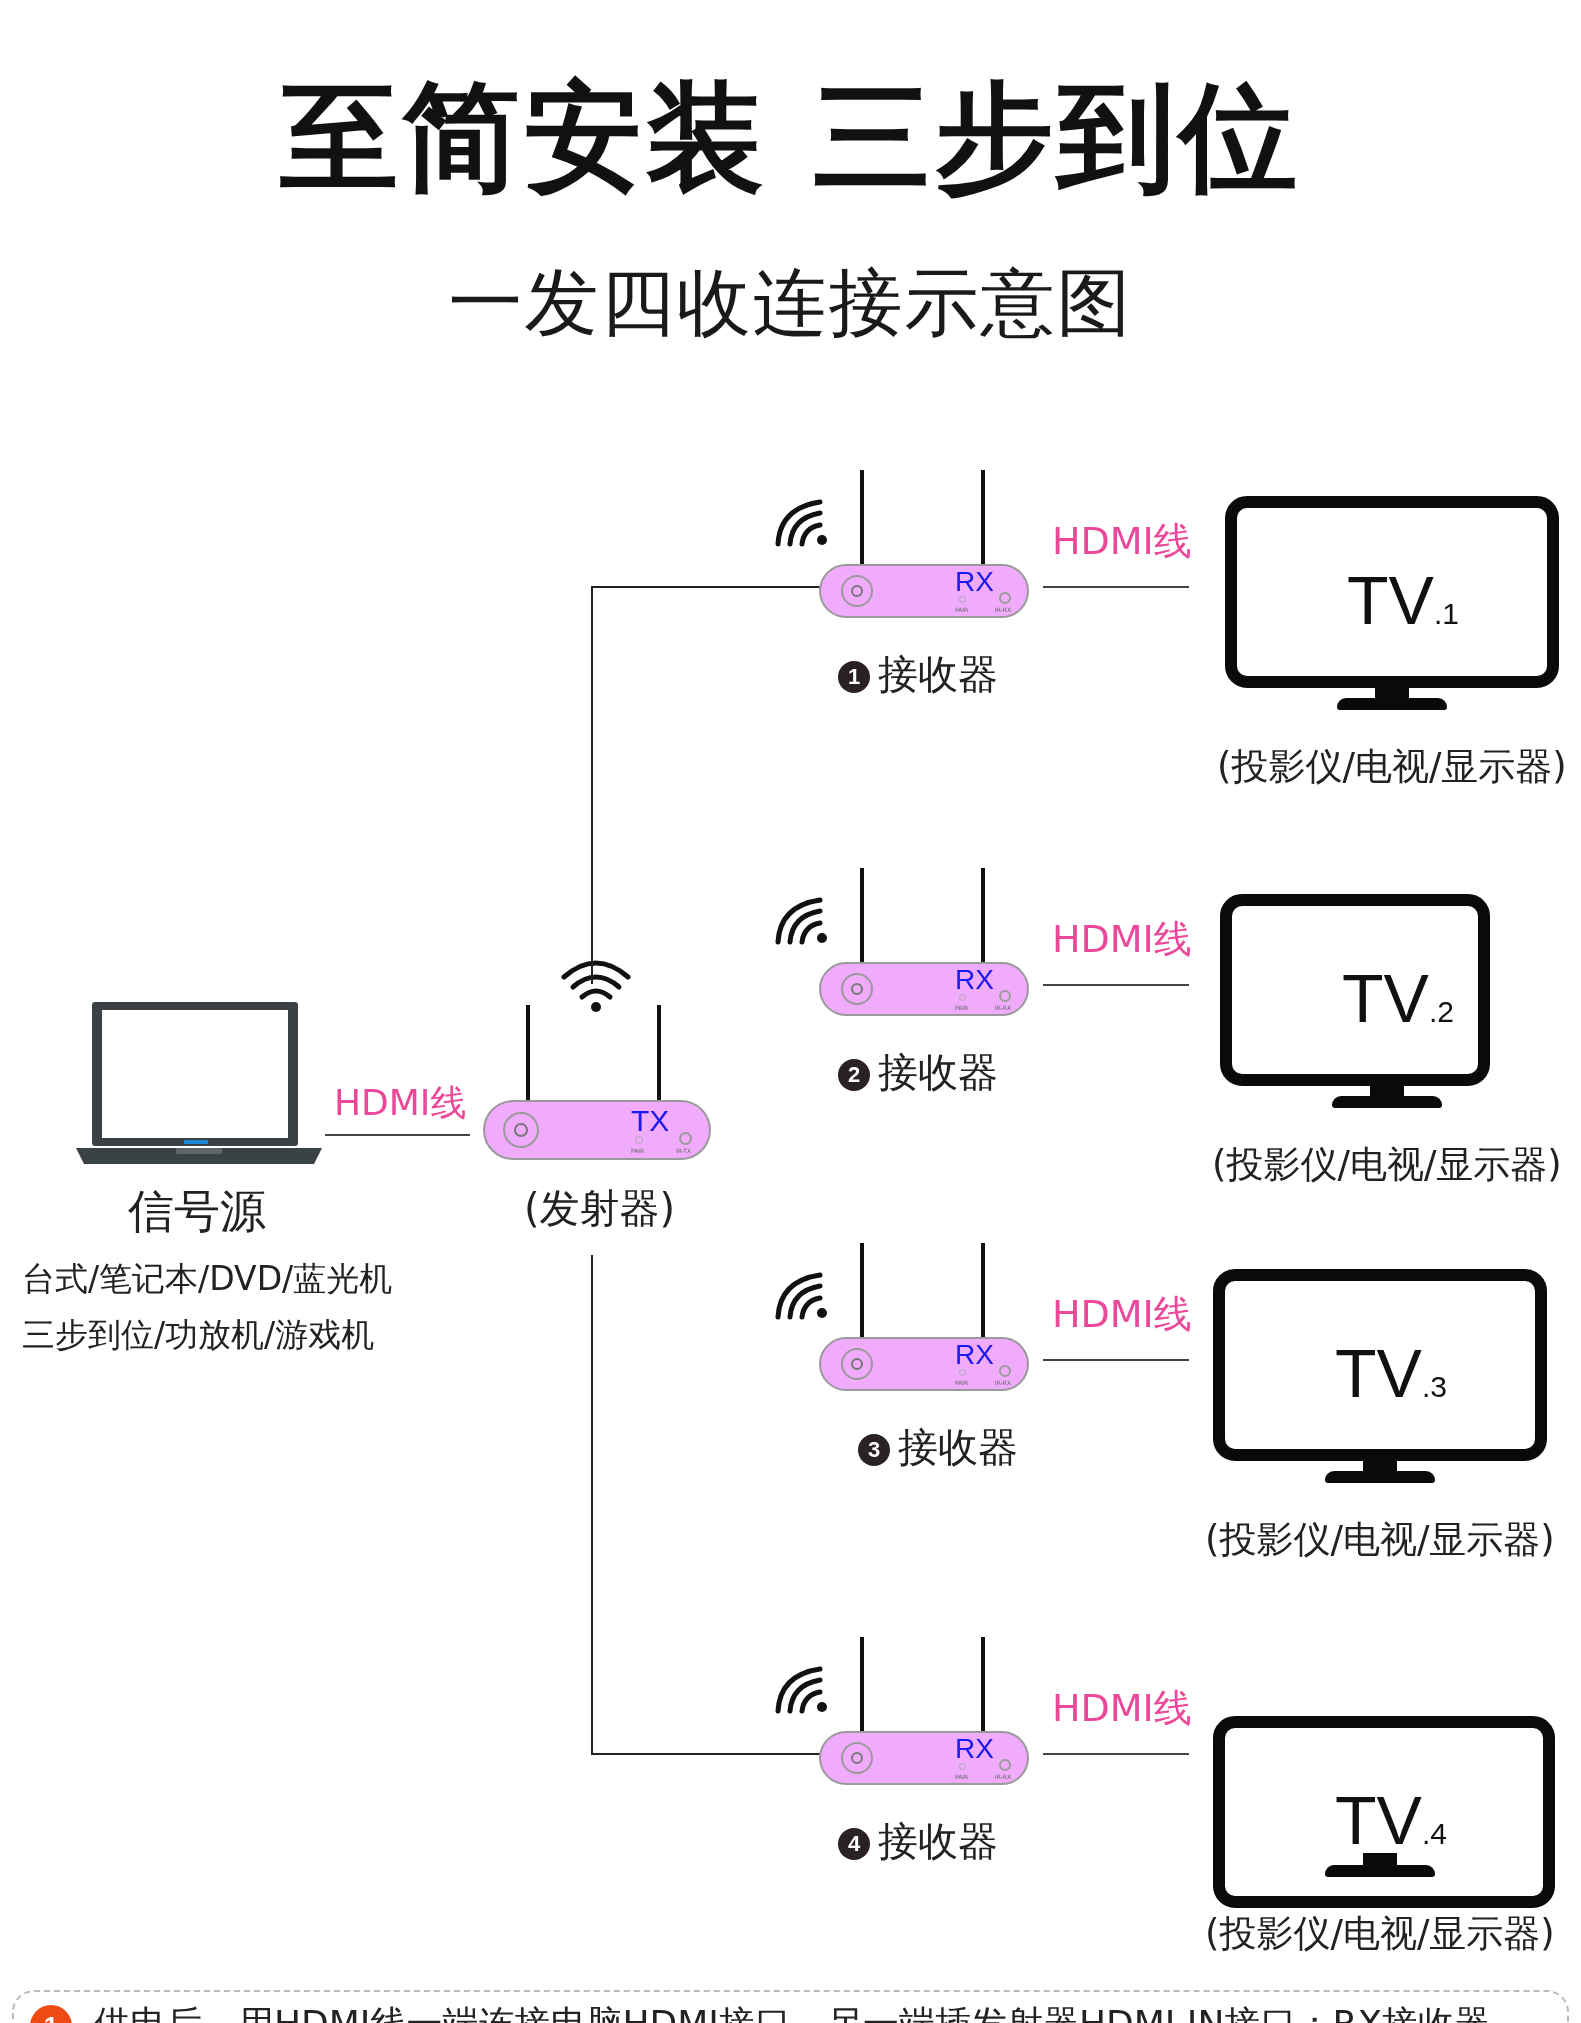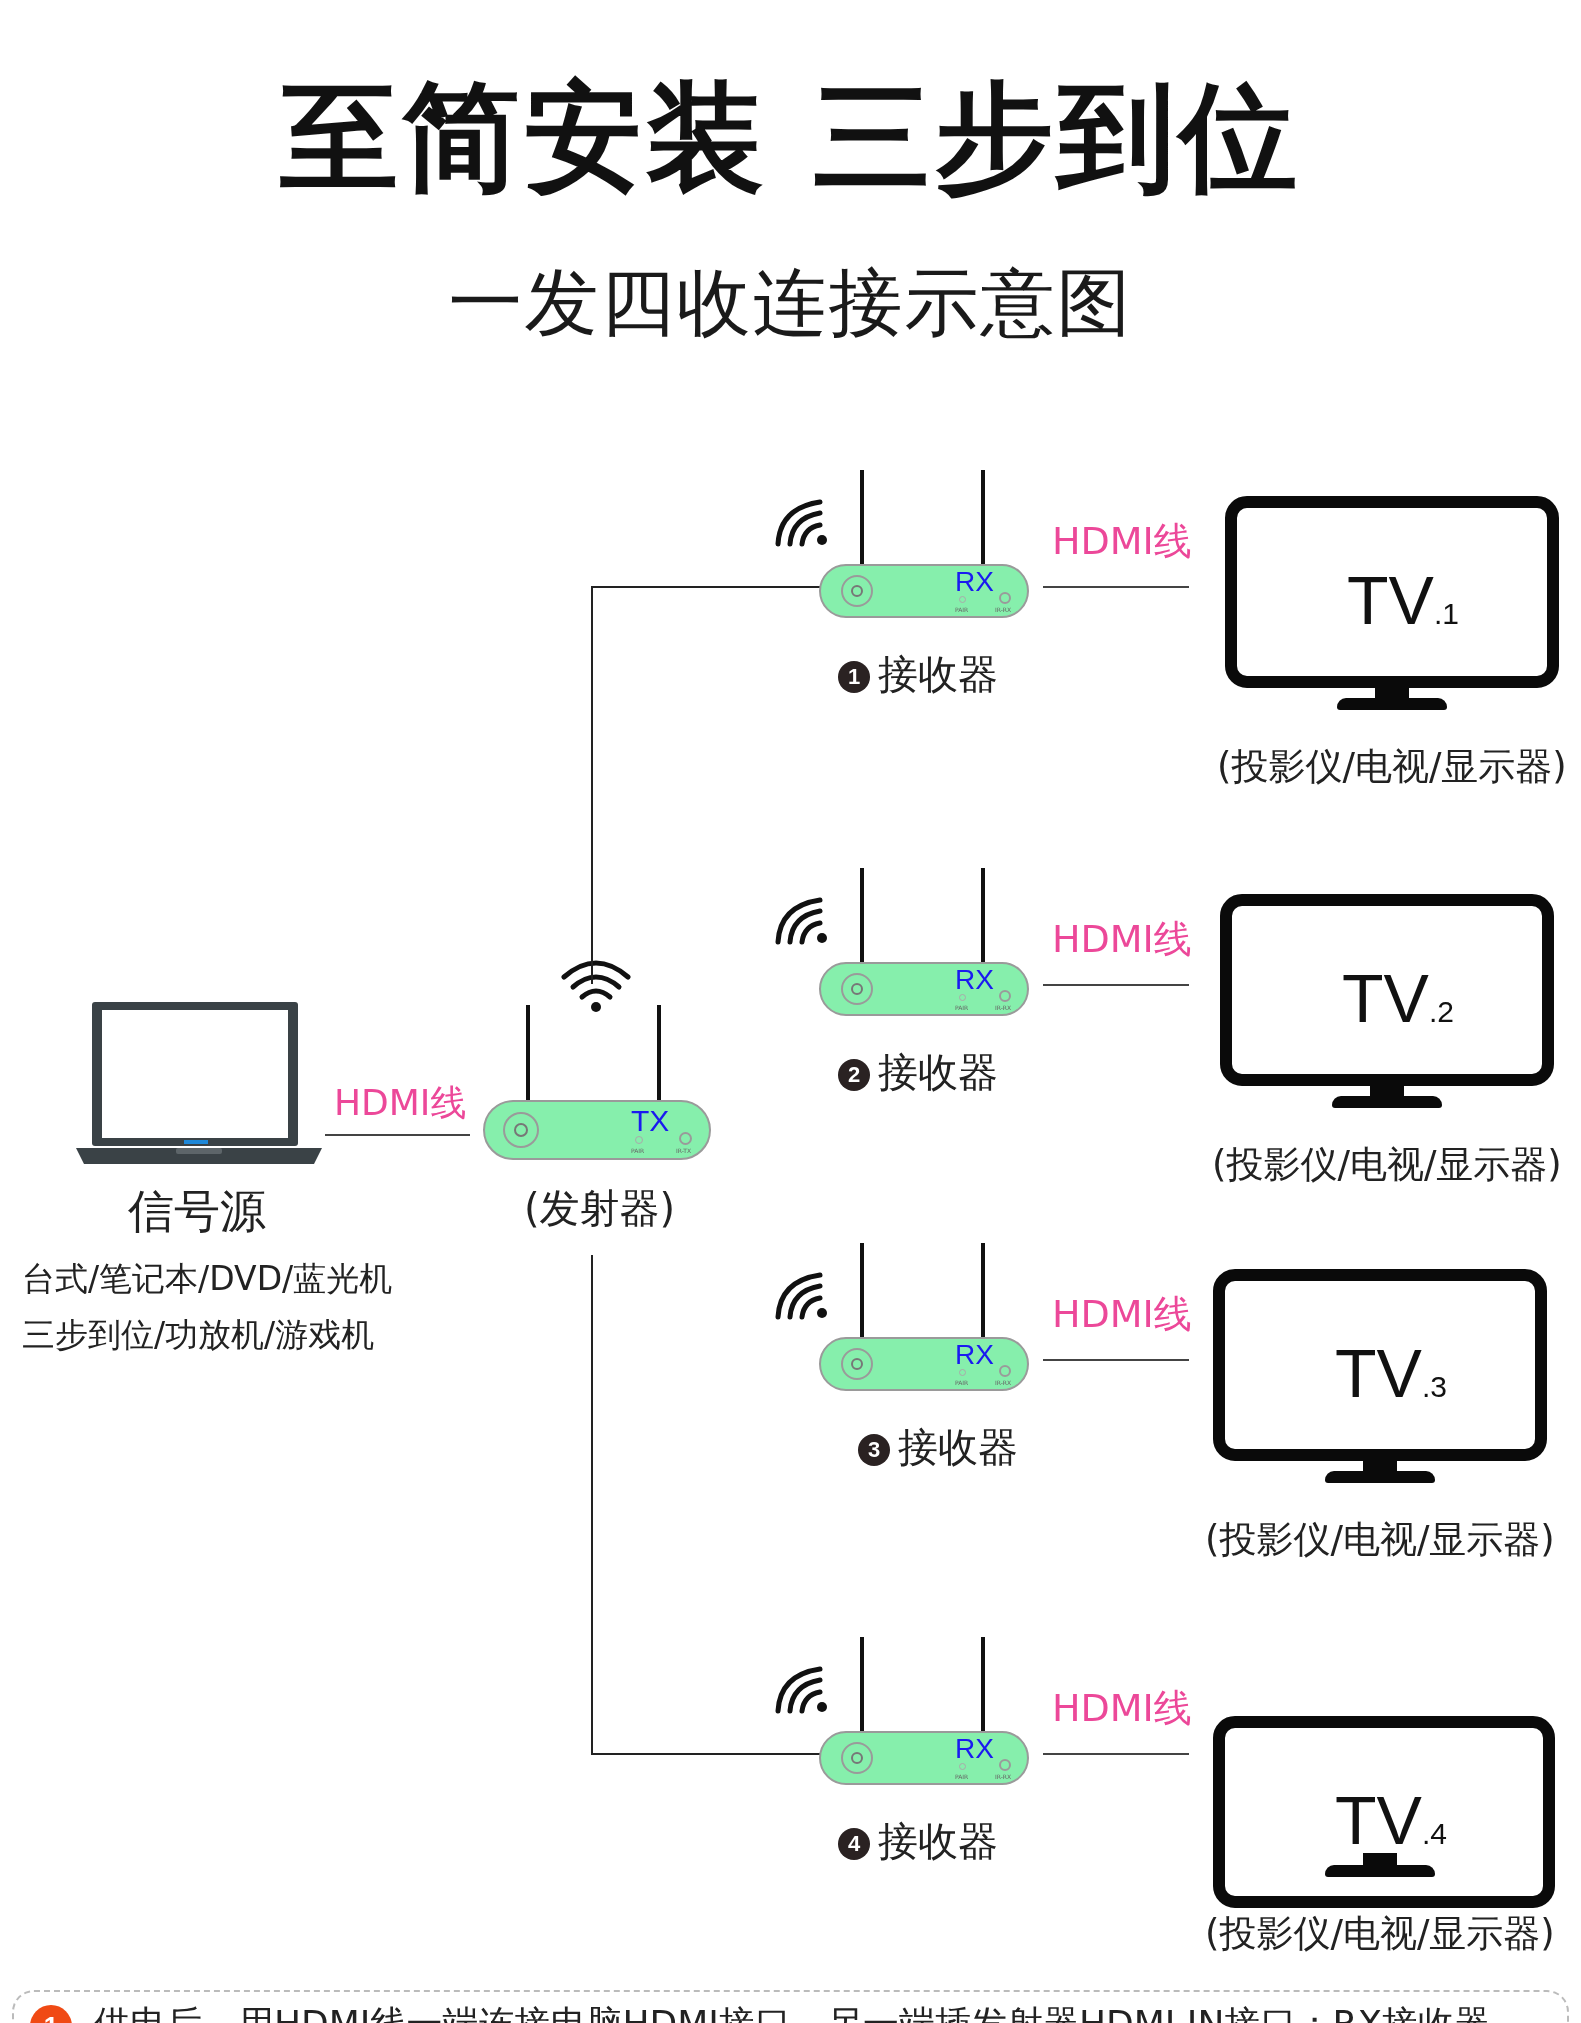--- a/index.html
+++ b/index.html
@@ -7,21 +7,21 @@
          font-family: "DejaVu Sans", "Liberation Sans", sans-serif; color: #1a1a1a; }
   .abs { position: absolute; }
   .title { left: 0; width: 1581px; top: 78px; text-align: center; font-size: 118px; font-weight: bold;
            letter-spacing: 4px; color: #111; line-height: 1; }
   .subtitle { left: 0; width: 1581px; top: 265px; text-align: center; font-size: 74px; color: #1a1a1a;
               line-height: 1; letter-spacing: 2px; }
   .lbl { font-size: 38px; color: #222; line-height: 1; white-space: nowrap; }
   .hdmi { font-size: 38px; color: #ec4899; line-height: 1; }
   .hline { background: #444; height: 2px; }
   .vline { background: #222; width: 2px; }
-  .device { border: 2px solid #9a9a9a; border-radius: 34px; background: #86efac; box-sizing: border-box; }
+  .device { border: 2px solid #9a9a9a; border-radius: 34px; background: #f0abfc; box-sizing: border-box; }
   .antenna { background: #111; width: 4px; }
   .knob { border: 2px solid #9a9a9a; border-radius: 50%; box-sizing: border-box; }
   .knob-inner { border: 2px solid #777; border-radius: 50%; box-sizing: border-box; }
   .led { border: 1.5px solid #aaa; border-radius: 50%; box-sizing: border-box; }
   .tinylbl { font-size: 6px; color: #666; line-height: 1; }
   .devtag { color: #1a1af0; font-size: 30px; line-height: 1; font-family: "Liberation Sans", sans-serif; }
   .tv { border: 12px solid #0a0a0a; border-radius: 22px; box-sizing: border-box; background: #fff; }
   .tv-neck { background: #0a0a0a; }
   .tv-base { background: #0a0a0a; border-radius: 12px 12px 4px 4px; }
   .tvtext { font-size: 68px; color: #111; font-family: "Liberation Sans", sans-serif; line-height: 1; white-space: nowrap; }
@@ -137,21 +137,21 @@
         <div class="abs led" style="left:138px; top:30px; width:7px; height:7px;"></div>
         <div class="abs tinylbl" style="left:134px; top:41px;">PAIR</div>
         <div class="abs knob" style="left:178px; top:26px; width:12px; height:12px;"></div>
         <div class="abs tinylbl" style="left:174px; top:41px;">IR-RX</div>
       </div>
       <div class="abs lbl" style="left:838px; top:1052px; font-size:40px;">
         <span class="badge">2</span><span>接收器</span>
       </div>
       <div class="abs hdmi" style="left:1052px; top:920px;">HDMI线</div>
       <div class="abs hline" style="left:1043px; top:984px; width:146px;"></div>
-      <div class="abs tv" style="left:1220px; top:894px; width:334px; height:192px;">
+      <div class="abs tv" style="left:1220px; top:894px; width:270px; height:192px;">
         <div class="abs tvtext" style="left:110px; top:58px;"><span>TV</span><span class="sub">.2</span></div>
       </div>
       <div class="abs tv-neck" style="left:1370px; top:1084px; width:34px; height:14px;"></div>
       <div class="abs tv-base" style="left:1332px; top:1096px; width:110px; height:12px;"></div>
       <div class="abs lbl" style="left:1212px; top:1146px; font-size:37px;">(投影仪/电视/显示器)</div>
     </div>
     <div>
       <div class="abs" style="left:772px; top:1271px; width:60px; height:52px;">
         <svg width="60" height="52" viewBox="0 0 60 52">
           <path d="M6 46 Q8 10 48 4" stroke="#111" stroke-width="5" fill="none" stroke-linecap="round"></path>

